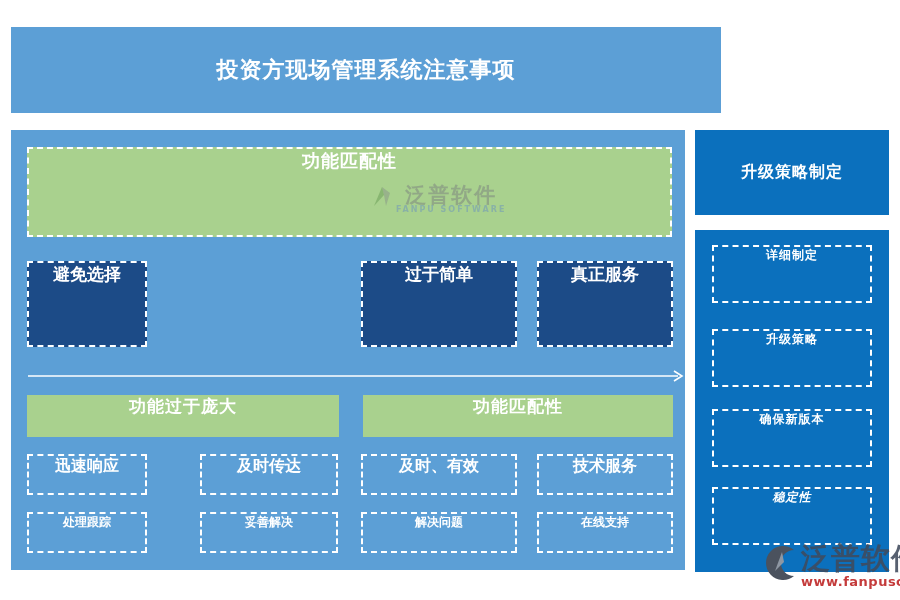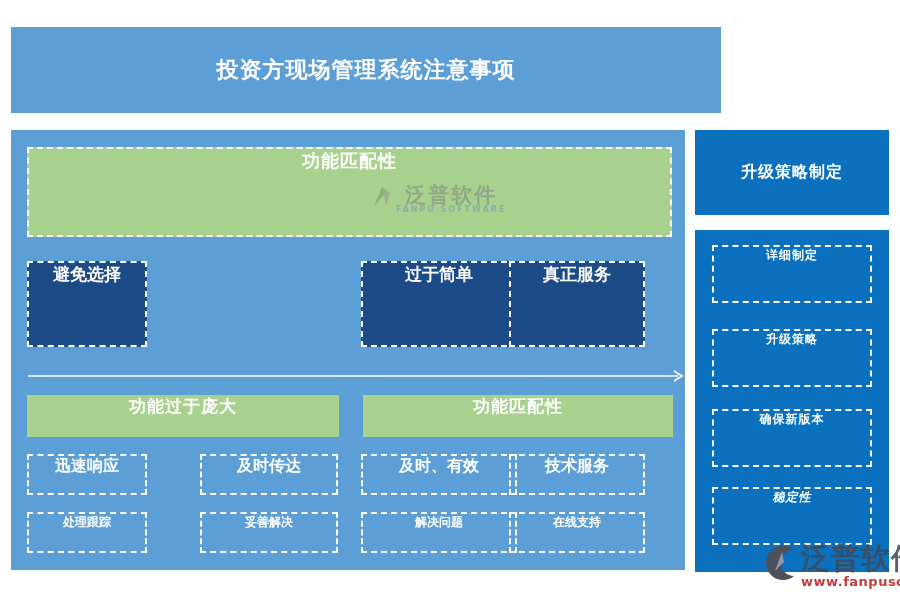--- a/index.html
+++ b/index.html
@@ -26,21 +26,21 @@
     color:#ffffff;font-weight:bold;text-align:center;
   }
   .dashed{border:2px dashed #ffffff;}
 
   .green-box{
     left:16px;top:17px;width:645px;height:90px;background:#A9D18E;font-size:18px;letter-spacing:1px;
   }
   .col1{left:16px;width:120px;}
   .col2{left:189px;width:138px;}
   .col3{left:350px;width:156px;}
-  .col4{left:498px;width:136px;}
+  .col4{left:526px;width:136px;}
   .row-navy{top:131px;height:86px;background:#1C4B87;font-size:17px;}
   .row-d1{top:324px;height:41px;font-size:16px;}
   .row-d2{top:382px;height:41px;font-size:12px;}
 
   .arrow-wrap{position:absolute;left:17px;top:238px;width:657px;height:14px;}
 
   .sec-header{
     position:absolute;top:265px;height:42px;background:#A9D18E;font-size:17px;letter-spacing:1px;
   }
   .sec1{left:16px;width:312px;}

